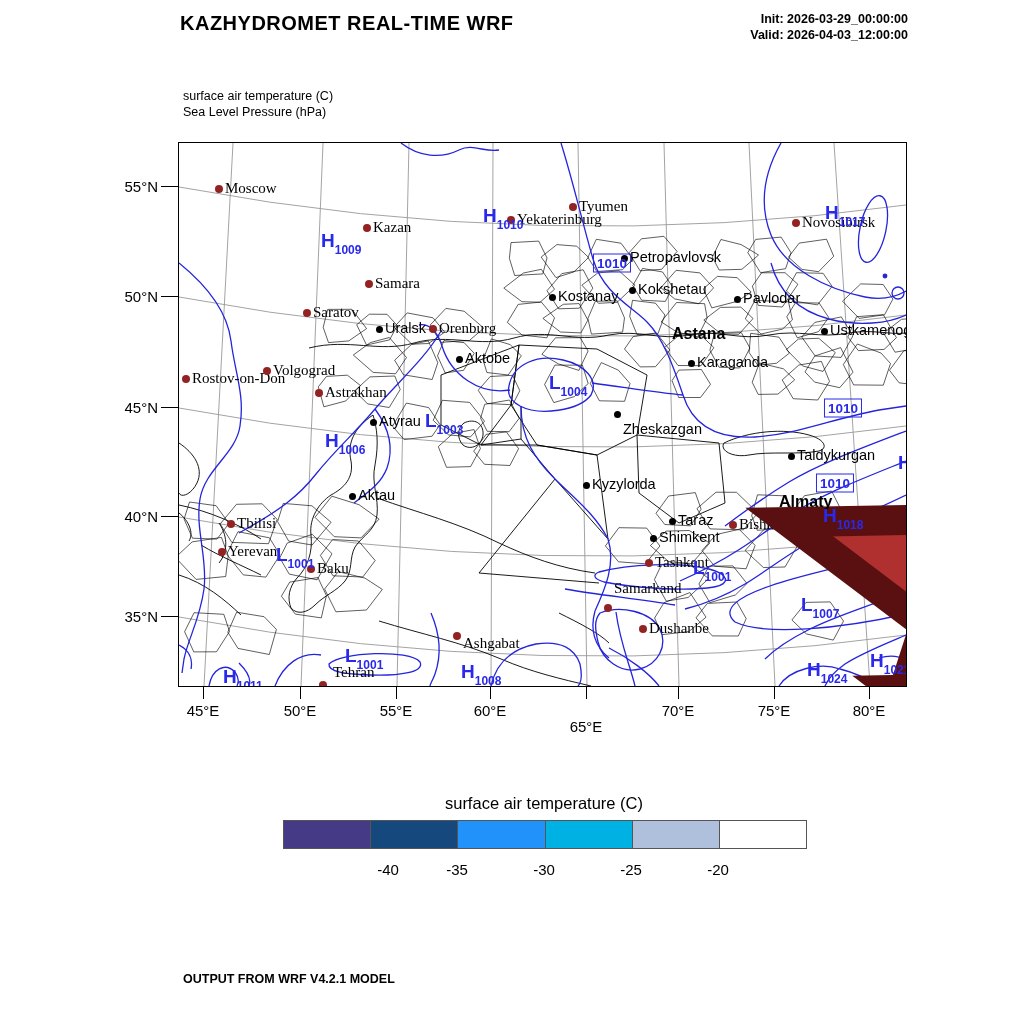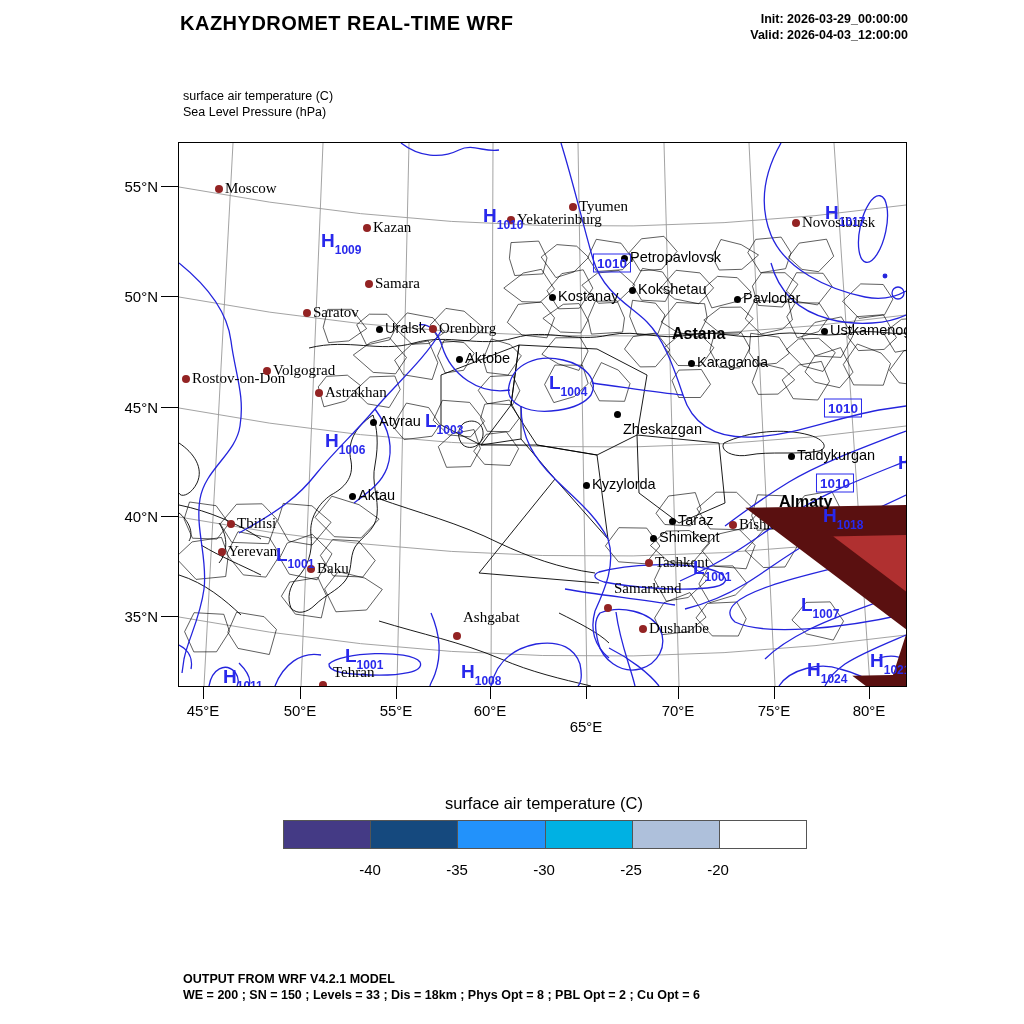--- a/index.html
+++ b/index.html
@@ -168,21 +168,21 @@
         <div class="clabel f" style="left: 138px; top: 426px;">Baku</div>
         <div class="dot f" style="left: 550px; top: 378px;"></div>
         <div class="clabel f" style="left: 560px; top: 382px;">Bishkek</div>
         <div class="dot f" style="left: 466px; top: 416px;"></div>
         <div class="clabel f" style="left: 476px; top: 420px;">Tashkent</div>
         <div class="dot f" style="left: 425px; top: 461px;"></div>
         <div class="clabel f" style="left: 435px; top: 446px;">Samarkand</div>
         <div class="dot f" style="left: 460px; top: 482px;"></div>
         <div class="clabel f" style="left: 470px; top: 486px;">Dushanbe</div>
         <div class="dot f" style="left: 274px; top: 489px;"></div>
-        <div class="clabel f" style="left: 284px; top: 475px;">Ashgabat</div>
+        <div class="clabel f" style="left: 284px; top: 501px;">Ashgabat</div>
         <div class="dot f" style="left: 140px; top: 538px;"></div>
         <div class="clabel f" style="left: 154px; top: 530px;">Tehran</div>
         <div class="dot k" style="left: 196.5px; top: 182.5px;"></div>
         <div class="clabel k" style="left: 206px; top: 186px;">Uralsk</div>
         <div class="dot k" style="left: 276.5px; top: 212.5px;"></div>
         <div class="clabel k" style="left: 286px; top: 216px;">Aktobe</div>
         <div class="dot k" style="left: 190.5px; top: 275.5px;"></div>
         <div class="clabel k" style="left: 200px; top: 279px;">Atyrau</div>
         <div class="dot k" style="left: 169.5px; top: 349.5px;"></div>
         <div class="clabel k" style="left: 179px; top: 353px;">Aktau</div>
@@ -271,25 +271,24 @@
   <div class="cb-title">surface air temperature  (C)</div>
   <div class="cb-bar" id="cb-bar">
       <div class="cb-cell" style="background: rgb(68, 58, 133);"></div>
       <div class="cb-cell" style="background: rgb(21, 73, 126);"></div>
       <div class="cb-cell" style="background: rgb(34, 146, 251);"></div>
       <div class="cb-cell" style="background: rgb(0, 177, 227);"></div>
       <div class="cb-cell" style="background: rgb(174, 192, 219);"></div>
       <div class="cb-cell" style="background: rgb(255, 255, 255);"></div>
     </div>
   <div id="cb-ticks">
-      <div class="cb-tick" style="left: 370px;">-40</div>
+      <div class="cb-tick" style="left: 388px;">-40</div>
       <div class="cb-tick" style="left: 457px;">-35</div>
       <div class="cb-tick" style="left: 544px;">-30</div>
       <div class="cb-tick" style="left: 631px;">-25</div>
       <div class="cb-tick" style="left: 718px;">-20</div>
     </div>
 
   <div class="footer">
     <div>OUTPUT FROM WRF V4.2.1 MODEL</div>
-    <div>WE = 200 ; SN = 150 ; Levels = 33 ; Dis = 18km ; Phys Opt = 8 ; PBL Opt = 2 ; Cu Opt = 6</div>
   </div>
 
 </div>
 
 </body></html>

